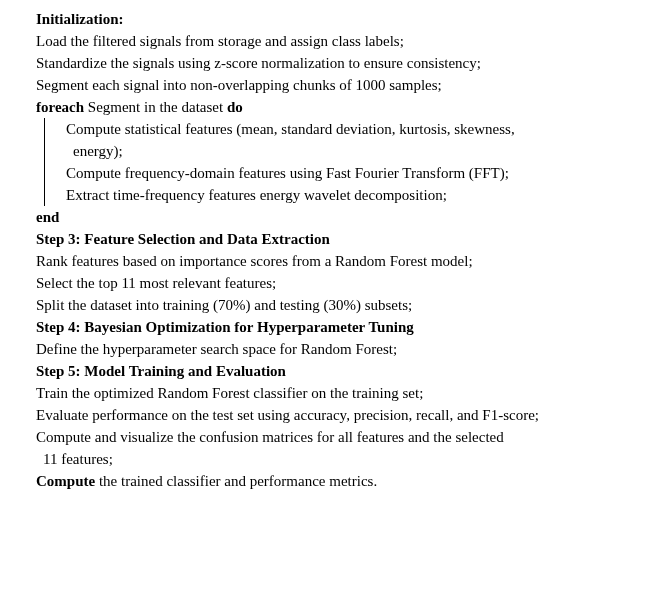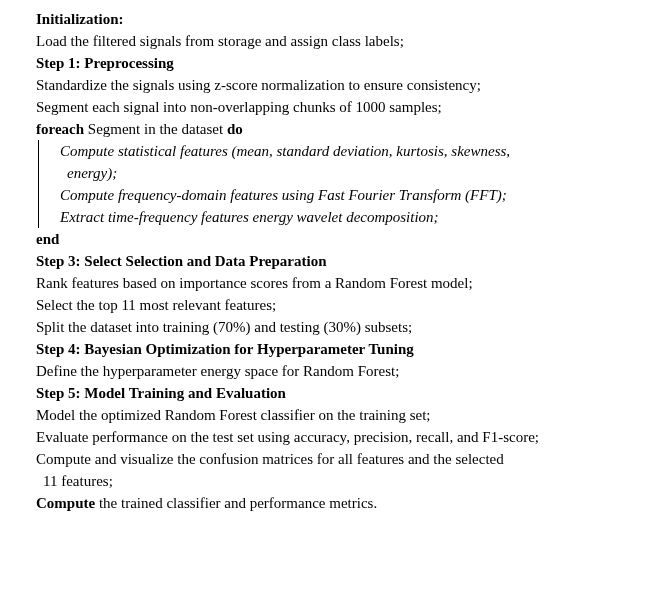--- a/index.html
+++ b/index.html
@@ -19,49 +19,47 @@
     line-height: 22px;
     overflow: hidden;
   }
   .algo-line {
     padding-left: 7px;
     text-indent: -7px;
     white-space: pre-wrap;
   }
   .foreach-block {
     border-left: 1.3px solid #000000;
-    margin-left: 2px;
+    margin-left: 8px;
     padding-left: 21px;
-    font-style: italic;
   }
   .b { font-weight: bold; }
   .i { }
 </style>
 </head>
 <body>
 
 <div class="algo">
     <div class="algo-line"><span class="b">Initialization:</span></div>
     <div class="algo-line"><span>Load the filtered signals from storage and assign class labels;</span></div>
-    <div class="algo-line"><span class="b">Step 1: Preprocessing</span></div>
     <div class="algo-line"><span>Standardize the signals using z-score normalization to ensure consistency;</span></div>
     <div class="algo-line"><span>Segment each signal into non-overlapping chunks of 1000 samples;</span></div>
     <div class="algo-line"><span class="b">foreach </span><span class="i">Segment in the dataset</span><span class="b"> do</span></div>
     <div class="foreach-block">
       <div class="algo-line"><span>Compute statistical features (mean, standard deviation, kurtosis, skewness,
 energy);</span></div>
       <div class="algo-line"><span>Compute frequency-domain features using Fast Fourier Transform (FFT);</span></div>
       <div class="algo-line"><span>Extract time-frequency features energy wavelet decomposition;</span></div>
     </div>
     <div class="algo-line"><span class="b">end</span></div>
-    <div class="algo-line"><span class="b">Step 3: Select Selection and Data Preparation</span></div>
+    <div class="algo-line"><span class="b">Step 3: Feature Selection and Data Extraction</span></div>
     <div class="algo-line"><span>Rank features based on importance scores from a Random Forest model;</span></div>
     <div class="algo-line"><span>Select the top 11 most relevant features;</span></div>
     <div class="algo-line"><span>Split the dataset into training (70%) and testing (30%) subsets;</span></div>
     <div class="algo-line"><span class="b">Step 4: Bayesian Optimization for Hyperparameter Tuning</span></div>
-    <div class="algo-line"><span>Define the hyperparameter energy space for Random Forest;</span></div>
+    <div class="algo-line"><span>Define the hyperparameter search space for Random Forest;</span></div>
     <div class="algo-line"><span class="b">Step 5: Model Training and Evaluation</span></div>
-    <div class="algo-line"><span>Model the optimized Random Forest classifier on the training set;</span></div>
+    <div class="algo-line"><span>Train the optimized Random Forest classifier on the training set;</span></div>
     <div class="algo-line"><span>Evaluate performance on the test set using accuracy, precision, recall, and F1-score;</span></div>
     <div class="algo-line"><span>Compute and visualize the confusion matrices for all features and the selected
 11 features;</span></div>
     <div class="algo-line"><span class="b">Compute</span><span> the trained classifier and performance metrics.</span></div>
   </div>
 
 </body></html>

